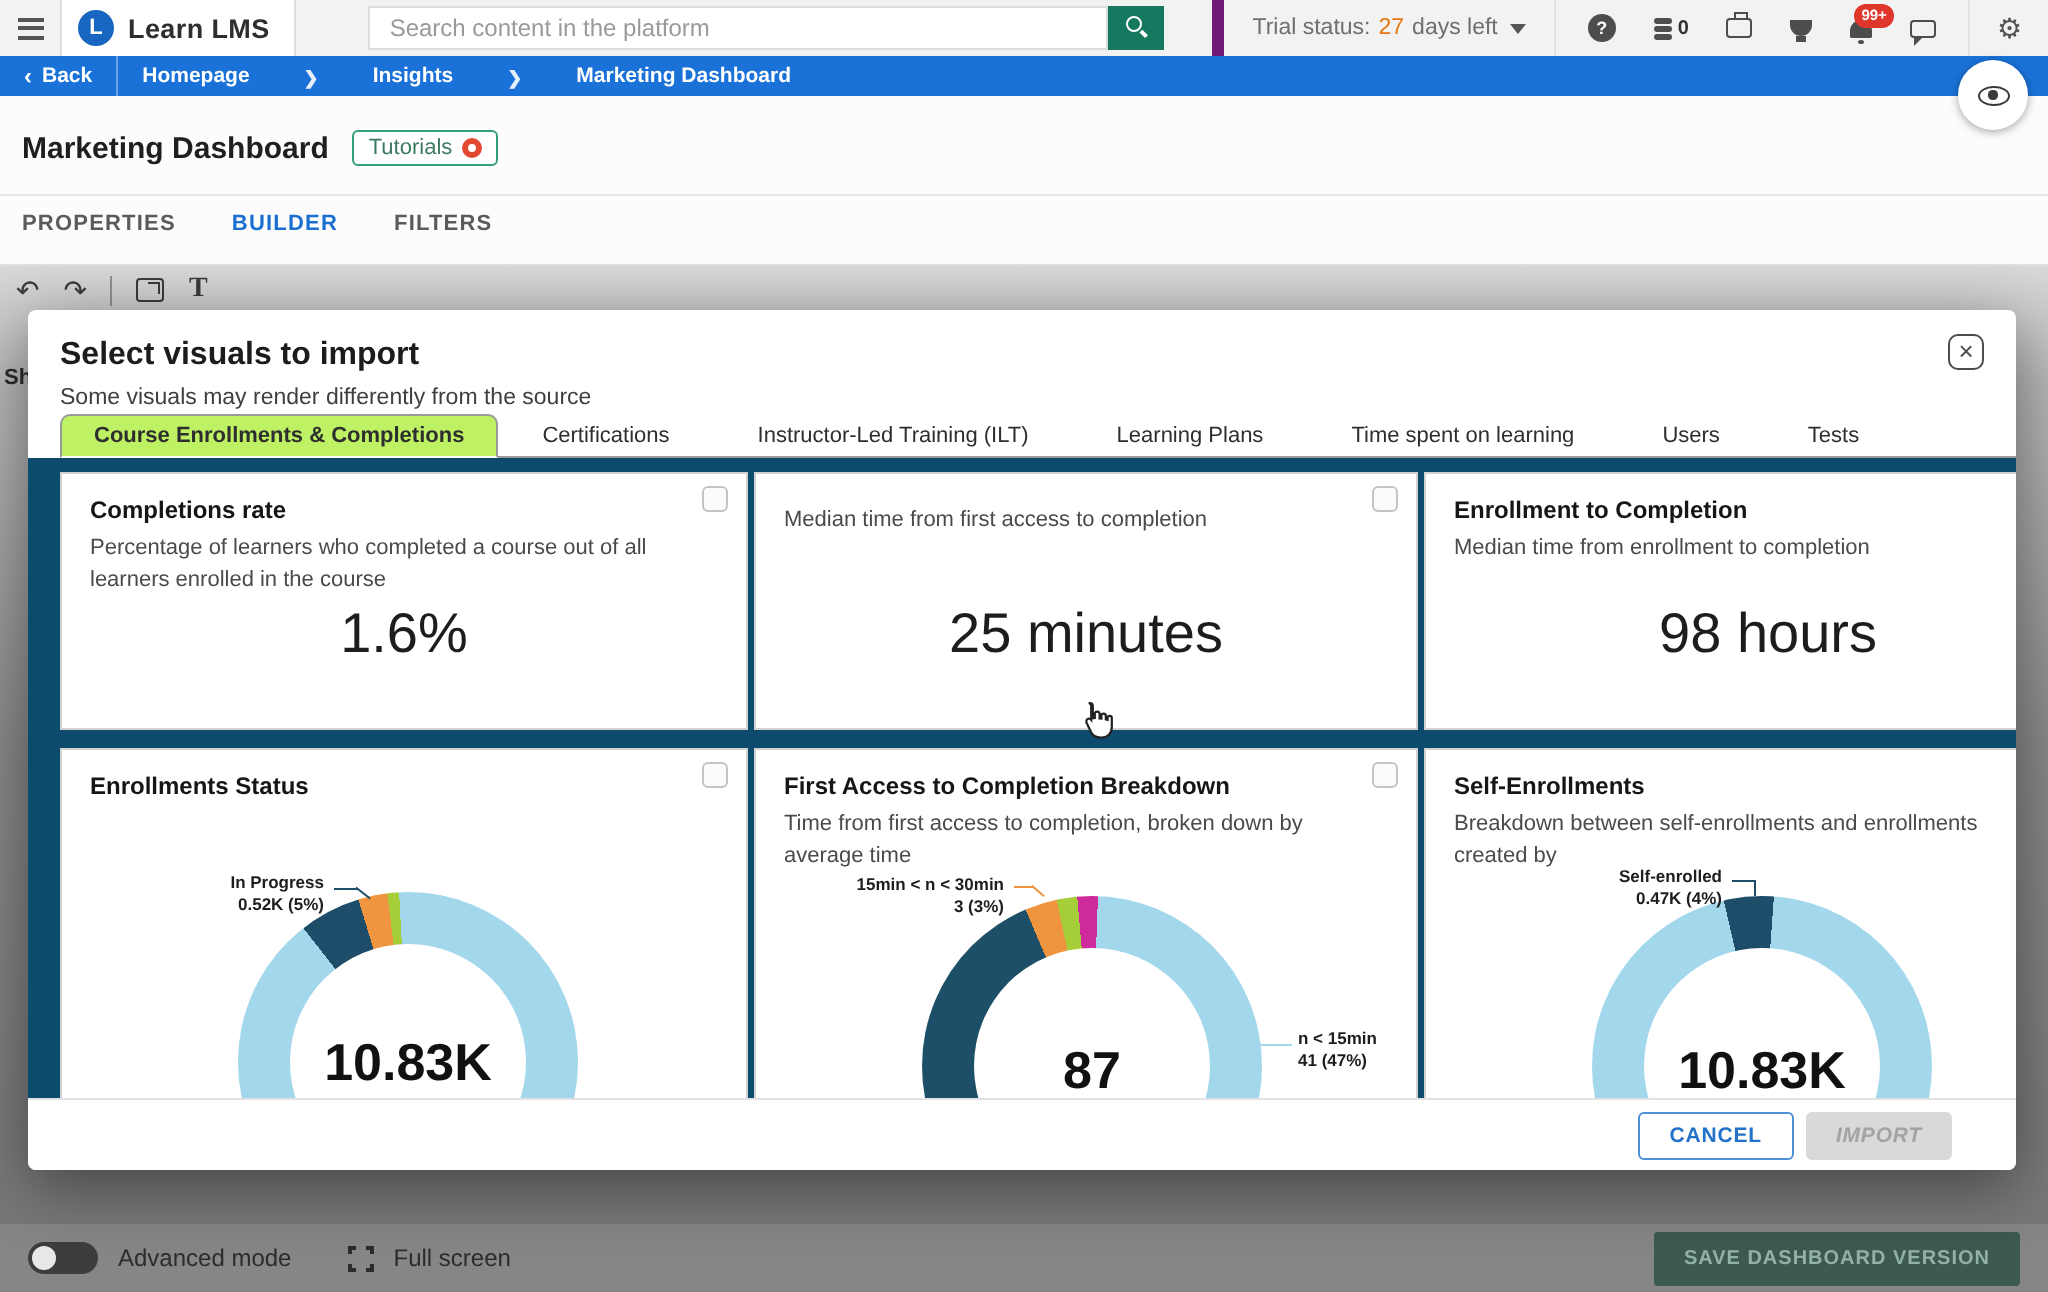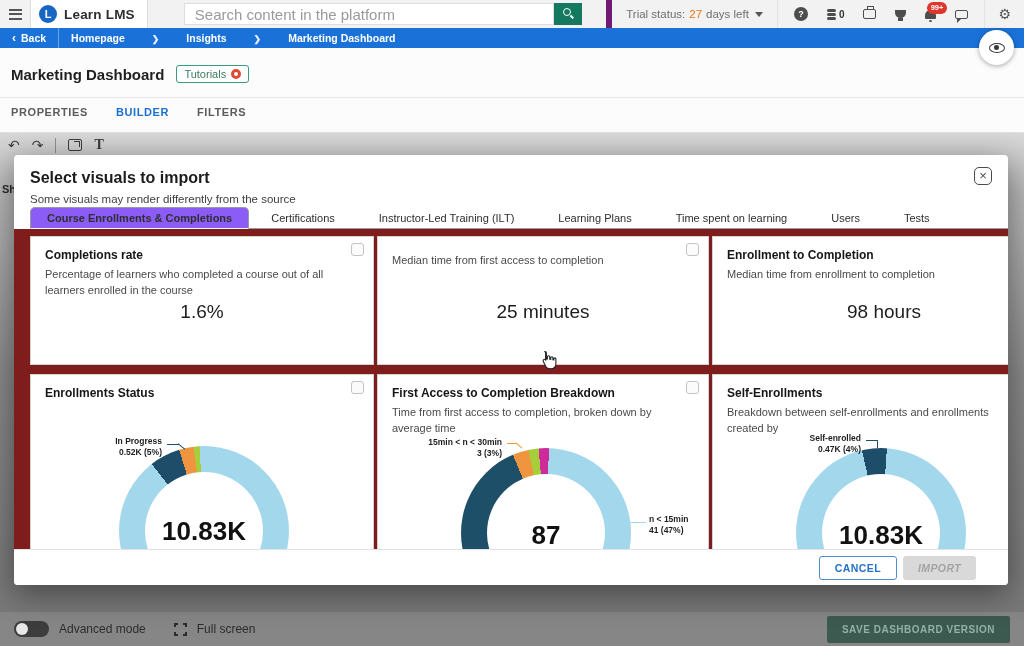--- a/index.html
+++ b/index.html
@@ -7,21 +7,21 @@
   body { font-family:"Liberation Sans", sans-serif; background:#e9e9e9; position:relative; overflow:hidden; }
 
   
   .topbar { position:absolute; left:0; top:0; width:1024px; height:28px; background:#f2f2f2; display:flex; align-items:center; z-index:6; }
   .hamburger { width:30px; height:28px; display:flex; flex-direction:column; justify-content:center; gap:2.5px; padding-left:9px; cursor:pointer; }
   .hamburger span { width:13px; height:2px; background:#555; }
   .logo-box { height:28px; background:#fff; border-left:1px solid #ddd; border-right:1px solid #ddd; display:flex; align-items:center; gap:7px; padding:0 12px 0 8px; }
   .logo-circle { width:18px; height:18px; border-radius:50%; background:var(--brand-blue,#1766c2); color:#fff; font-size:11px; font-weight:bold; display:flex; align-items:center; justify-content:center; }
   .logo-text { font-size:13.5px; font-weight:bold; color:#2e2e2e; letter-spacing:.2px; }
   .searchwrap { display:flex; margin-left:36px; }
-  .search-input { width:370px; height:22px; border:1px solid #ddd; background:#fff; font-size:15px; padding:0 10px; color:#333; outline:none; }
+  .search-input { width:370px; height:22px; border:1px solid #ddd; background:#fff; font-size:12px; padding:0 10px; color:#333; outline:none; }
   .search-input::placeholder { color:#9a9a9a; }
   .search-btn { width:28px; height:22px; background:var(--search-green,#15795f); border:none; position:relative; cursor:pointer; }
   .mag { position:absolute; left:9px; top:5px; width:8px; height:8px; border:1.6px solid #fff; border-radius:50%; }
   .mag::after { content:""; position:absolute; left:6px; top:7px; width:4px; height:1.6px; background:#fff; transform:rotate(45deg); }
   .topbar-right { margin-left:auto; display:flex; align-items:center; height:28px; }
   .trial { height:28px; display:flex; align-items:center; gap:4px; padding:0 14px; border-left:6px solid #701a75; border-right:1px solid #e2e2e2; font-size:11.5px; color:#6f6f6f; cursor:pointer; }
   .trial .hl { color:var(--trial-orange,#e87511); }
   .caret { width:0; height:0; border-left:4px solid transparent; border-right:4px solid transparent; border-top:5px solid #555; margin-left:2px; }
   .ticons { display:flex; align-items:center; gap:19px; padding:0 16px; }
   .ticon { position:relative; cursor:pointer; display:flex; align-items:center; gap:3px; }
@@ -88,28 +88,28 @@
   .fsicon i:nth-child(4){ right:0; bottom:0; border-right:2px solid #2c2c2c; border-bottom:2px solid #2c2c2c; }
   .save-btn { margin-left:auto; margin-right:14px; background:#3c5a50; color:#93b2a6; border:none; font-size:10px; font-weight:bold; letter-spacing:.5px; padding:8px 15px; border-radius:2px; cursor:pointer; font-family:inherit; }
 
   
   .modal { position:absolute; left:14px; top:155px; width:994px; height:430px; background:#fff; border-radius:4px; box-shadow:0 8px 32px rgba(0,0,0,.45); z-index:10; }
   .modal-title { font-size:16px; font-weight:bold; color:#1c1c1c; padding:14px 0 0 16px; }
   .modal-sub { font-size:11.5px; color:#3f3f3f; padding:6px 0 0 16px; }
   .modal-close { position:absolute; right:16px; top:12px; width:18px; height:18px; border:1.6px solid #4c4c4c; border-radius:5px; color:#4c4c4c; font-size:13px; line-height:15px; text-align:center; cursor:pointer; }
   .mtabs { position:absolute; left:16px; right:0; top:53px; height:21px; display:flex; align-items:flex-end; border-bottom:1px solid #9a9a9a; }
   .mtab { font-size:11px; color:#2e2e2e; padding:4px 22px; cursor:pointer; white-space:nowrap; }
-  .mtab.active { font-weight:bold; background:#8b5cf6; border:1px solid #9a9a9a; border-bottom:1px solid #fff; margin-bottom:-1px; border-radius:5px 5px 0 0; padding:4px 16px; }
-  .modal-content { position:absolute; left:0; right:0; top:74px; height:320px; background:#7f1d1d; overflow:hidden; }
+  .mtab.active { font-weight:bold; background:#bef264; border:1px solid #9a9a9a; border-bottom:1px solid #fff; margin-bottom:-1px; border-radius:5px 5px 0 0; padding:4px 16px; }
+  .modal-content { position:absolute; left:0; right:0; top:74px; height:320px; background:#0c4a6e; overflow:hidden; }
   .cards-grid { position:absolute; left:16px; top:7px; display:grid; grid-template-columns:344px 332px 344px; grid-template-rows:129px 310px; gap:9px 3px; width:1040px; }
   .card { position:relative; background:#fff; border:1px solid #d2d2d2; padding:11px 14px; }
   .card-title { font-size:12px; font-weight:bold; color:#161616; }
   .card-desc { font-size:11px; color:#4a4a4a; line-height:1.45; margin-top:5px; padding-right:26px; }
   .cbox { position:absolute; top:6px; right:9px; width:13px; height:13px; border:1px solid #c4c4c4; border-radius:3px; background:#fbfbfb; cursor:pointer; }
-  .metric-value { position:absolute; left:0; right:0; top:64px; text-align:center; font-size:19px; font-weight:500; color:#1d1d1d; }
+  .metric-value { position:absolute; left:0; right:0; top:64px; text-align:center; font-size:28px; font-weight:500; color:#1d1d1d; }
   .donut { position:absolute; width:170px; height:170px; border-radius:50%; }
   .donut-hole { position:absolute; inset:26px; border-radius:50%; background:#fff; }
   .donut-center { position:absolute; left:0; right:0; text-align:center; font-size:26px; font-weight:600; color:#111; }
   .callout { position:absolute; font-size:8.5px; font-weight:bold; color:#1e1e1e; line-height:1.35; white-space:nowrap; }
   .callout.r { text-align:right; }
   .conn { position:absolute; }
   .cursor-svg { position:absolute; left:540px; top:350px; z-index:11; }
   .modal-footer { position:absolute; left:0; right:0; bottom:0; height:36px; border-top:1px solid #e2e2e2; display:flex; align-items:center; justify-content:flex-end; gap:6px; padding-right:32px; background:#fff; border-radius:0 0 4px 4px; }
   .btn-cancel { background:#fff; border:1px solid #4d90d9; color:#2472c8; font-size:10.5px; font-weight:bold; letter-spacing:.4px; padding:5px 15px; border-radius:3px; cursor:pointer; font-family:inherit; }
   .btn-import { background:#d9d9d9; border:none; color:#a3a3a3; font-size:10.5px; font-weight:bold; letter-spacing:.4px; padding:6px 15px; border-radius:3px; cursor:default; font-family:inherit;font-style:italic; }

